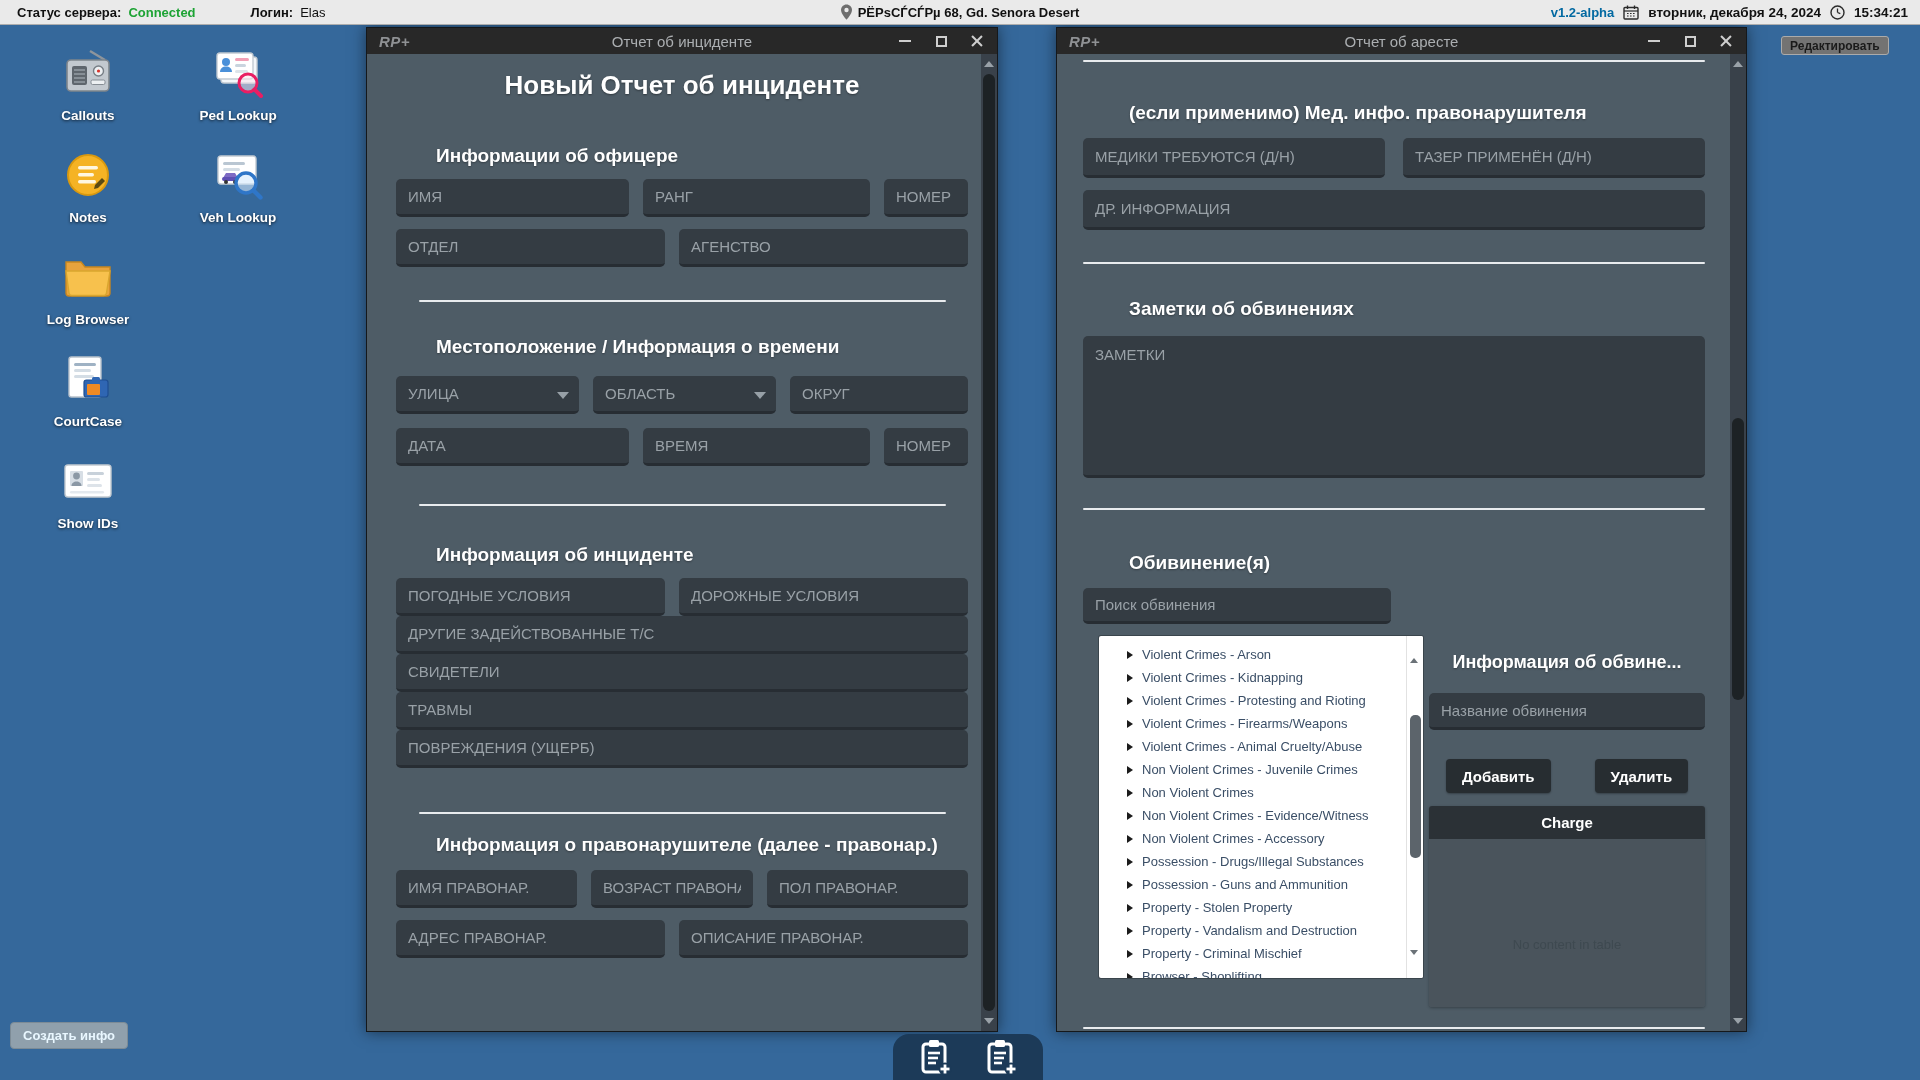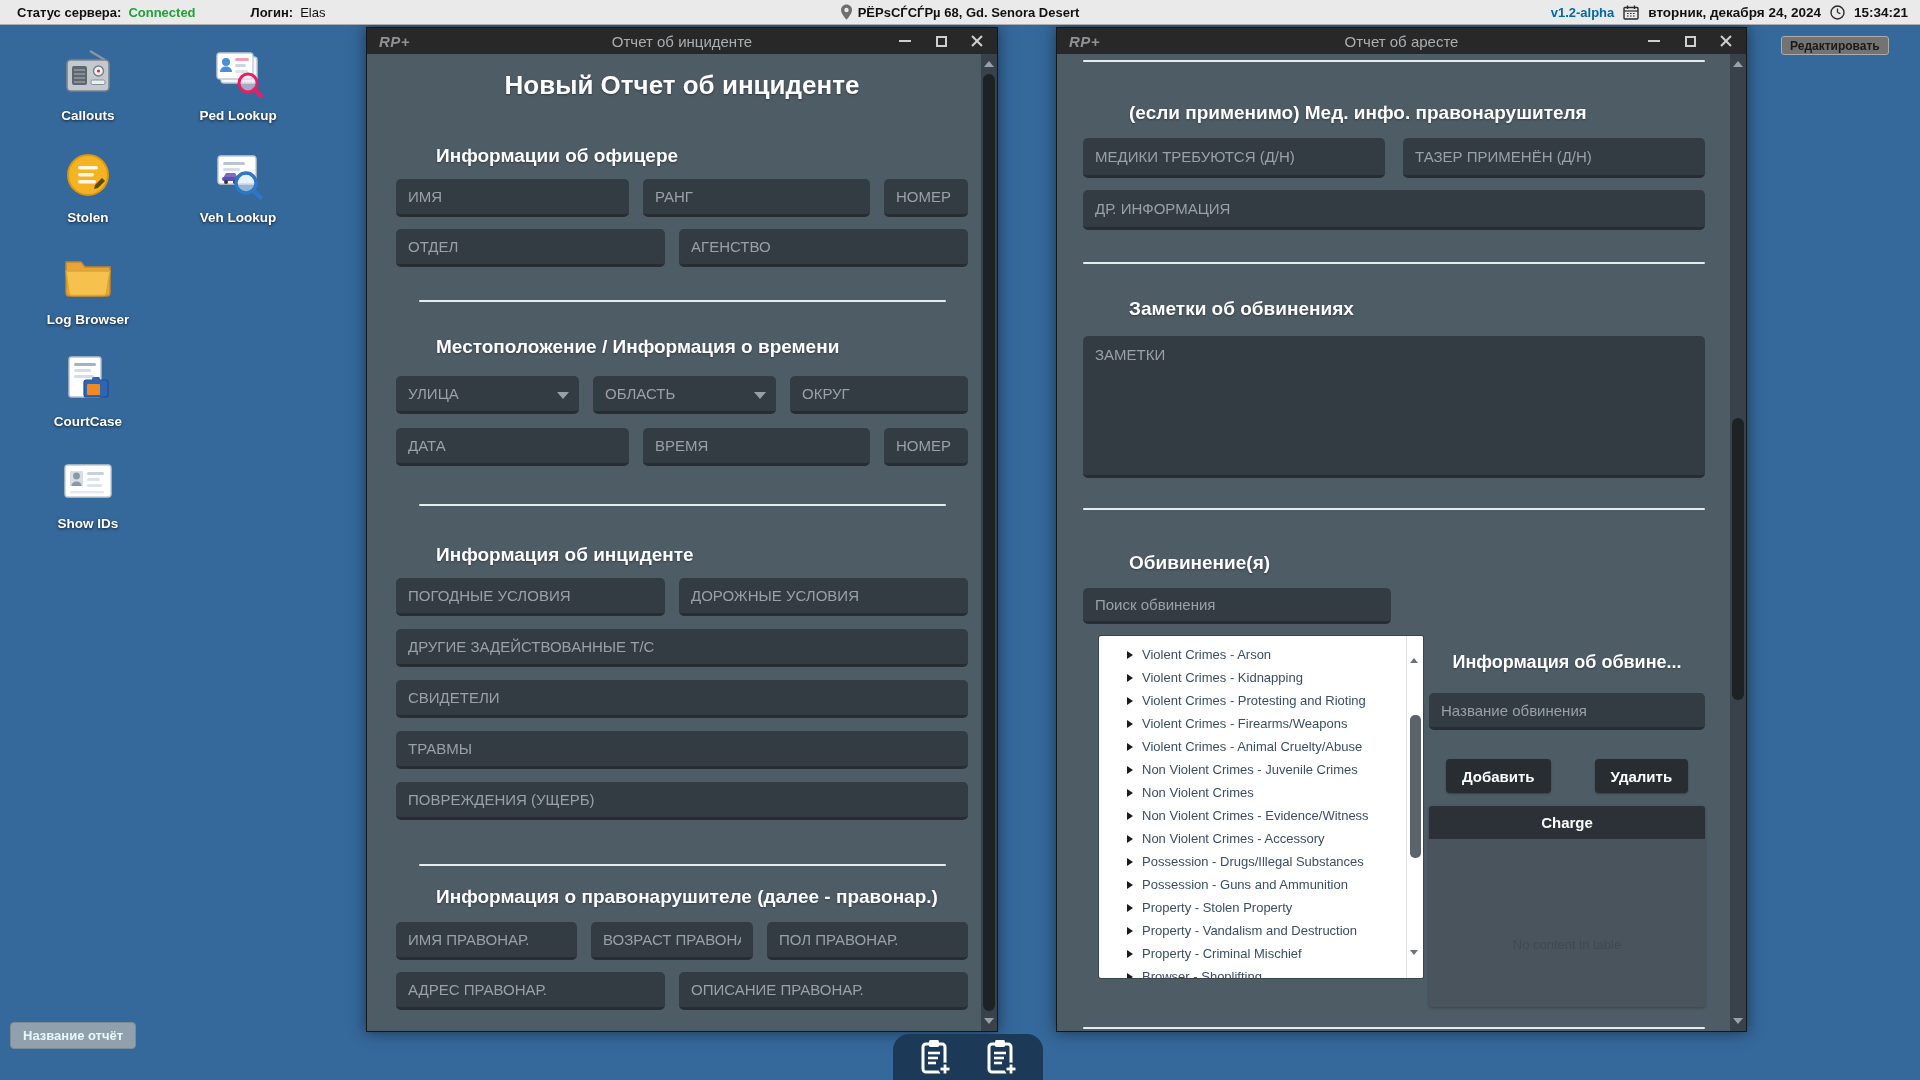--- a/index.html
+++ b/index.html
@@ -60,21 +60,21 @@
   textarea.fld { resize:none; padding:10px 12px; }
 
   
   #incident-window { left:366px; width:632px; }
   #incident-window .win-content { right:16px; padding:0 13px 0 29px; }
   .inc-heading { margin-top:16px; text-align:center; color:#fff; font-size:26px; font-weight:bold; text-shadow:0 1px 2px rgba(0,0,0,.4); }
   .st-officer { margin:44px 0 12px 40px; }
   .st-loc { margin:34px 0 18px 40px; }
   .st-inc { margin:38px 0 12px 40px; }
   .st-off { margin:20px 0 14px 40px; }
-  .mt12 { margin-top:12px; } .mt13 { margin-top:13px; } .mt14 { margin-top:14px; }
+  .mt12 { margin-top:12px; } .mt13 { } .mt14 { margin-top:14px; }
   .div1 { margin:33px auto 0; width:527px; }
   .div2 { margin:38px auto 0; width:527px; }
   .div3 { margin:44px auto 0; width:527px; }
   .w233 { width:233px; flex:none; } .w84 { width:84px; flex:none; } .grow { flex:1; }
   .w183 { width:183px; flex:none; } .w269 { width:269px; flex:none; }
   .w181 { width:181px; flex:none; } .w162 { width:162px; flex:none; }
 
   
   #arrest-window { left:1056px; width:691px; }
   #arrest-window .win-content { right:16px; padding:0 25px 0 26px; }
@@ -200,21 +200,21 @@
 <div class="dicon" style="left:33px; top:148px;">
   <span class="ic">
     <svg width="52" height="52" viewBox="0 0 52 52">
         <circle cx="26" cy="26" r="20" fill="#F5B324" stroke="#D9990F" stroke-width="2"></circle>
         <rect x="16" y="17" width="20" height="3.4" rx="1.7" fill="#FFF7E0"></rect>
         <rect x="16" y="24" width="16" height="3.4" rx="1.7" fill="#FFF7E0"></rect>
         <rect x="16" y="31" width="18" height="3.4" rx="1.7" fill="#FFF7E0"></rect>
         <path d="M33 36l7-7 3 3-7 7-4 1z" fill="#5B4A12"></path>
       </svg>
   </span>
-  <span class="lbl">Stolen</span>
+  <span class="lbl">Notes</span>
 </div>
 
 <div class="dicon" style="left:183px; top:148px;">
   <span class="ic">
     <svg width="52" height="52" viewBox="0 0 52 52">
         <rect x="6" y="7" width="38" height="28" rx="3" fill="#FFFFFF" stroke="#C2CAD2" stroke-width="1.4"></rect>
         <rect x="11" y="13" width="22" height="3" rx="1.5" fill="#B9C6D2"></rect>
         <rect x="11" y="19" width="17" height="3" rx="1.5" fill="#D4DDE5"></rect>
         <path d="M11 29l3-5h9l3 5z" fill="#7E6BC4"></path>
         <rect x="10" y="28" width="17" height="4" rx="2" fill="#5F4FB3"></rect>
@@ -499,21 +499,21 @@
         <span class="tri-up"></span>
       </span>
     <span class="vs-thumb" style="top:364px; height:282px;"></span>
     <span class="vs-arrow vs-down">
         <span class="tri-down"></span>
       </span>
   </div>
 </div>
 
 <button class="edit-btn">Редактировать</button>
-<button class="create-btn">Название отчёт</button>
+<button class="create-btn">Создать инфо</button>
 
 <div class="dock">
   <span class="dk">
     <svg width="34" height="38" viewBox="0 0 34 38">
         <rect x="5" y="6" width="22" height="28" rx="3" fill="none" stroke="#fff" stroke-width="3"></rect>
         <rect x="11" y="2" width="10" height="7" rx="1.5" fill="#fff"></rect>
         <line x1="10" y1="15" x2="22" y2="15" stroke="#fff" stroke-width="2.6"></line>
         <line x1="10" y1="20" x2="20" y2="20" stroke="#fff" stroke-width="2.6"></line>
         <line x1="10" y1="25" x2="18" y2="25" stroke="#fff" stroke-width="2.6"></line>
         <circle cx="27" cy="31" r="6.5" fill="#1C3A58"></circle>

